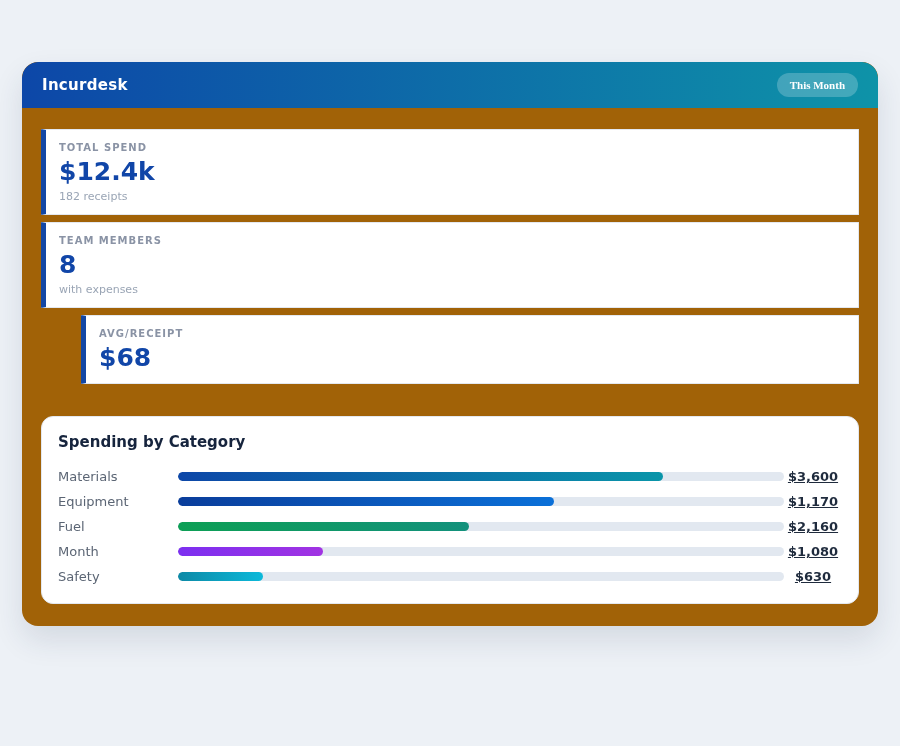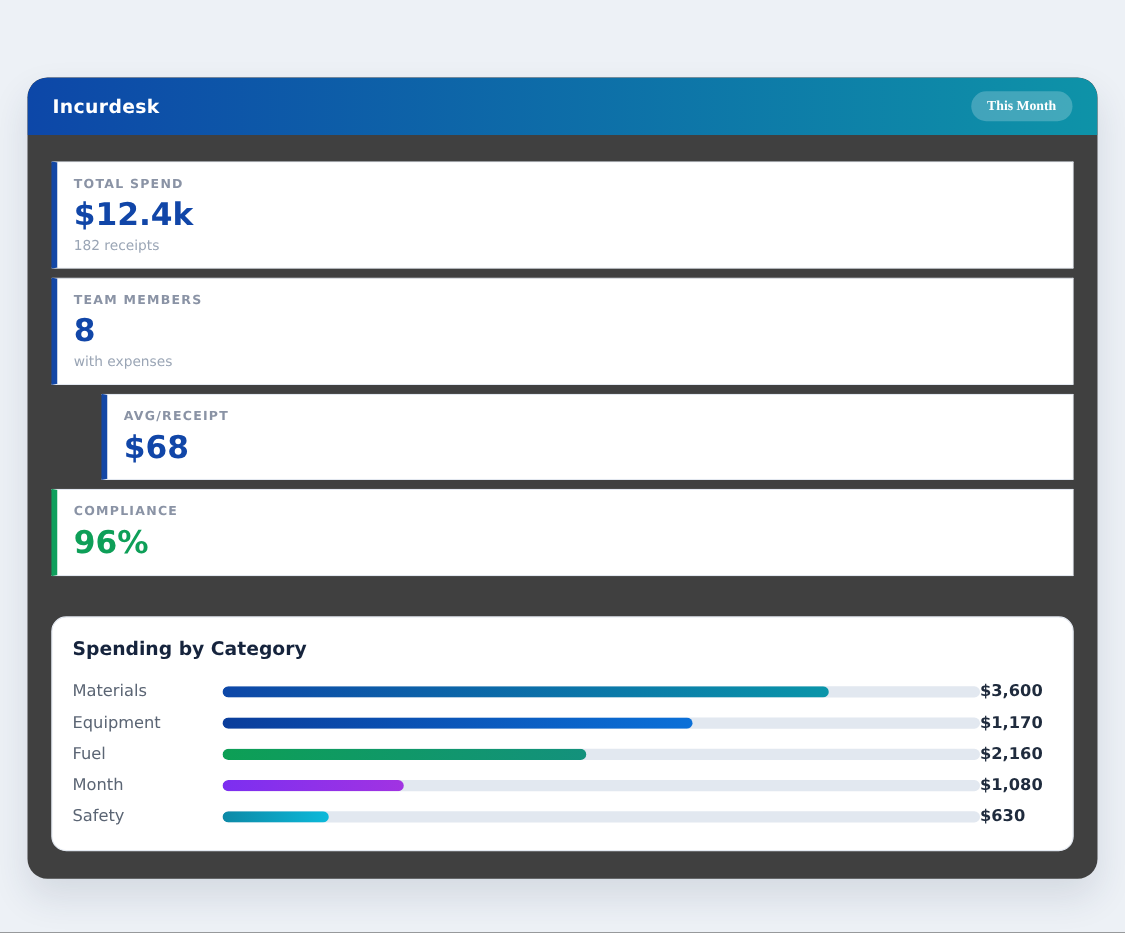--- a/index.html
+++ b/index.html
@@ -4,21 +4,21 @@
 <style>
   * { margin: 0; padding: 0; box-sizing: border-box; }
   html, body { width: 900px; height: 746px; overflow: hidden; }
   body {
     background: #edf1f6;
     font-family: "DejaVu Sans", "Liberation Sans", sans-serif;
   }
   .app-panel {
     width: 856px;
     margin: 62px 22px 0 22px;
-    background: #404040;
+    background: #a16207;
     border-radius: 16px;
     box-shadow: 0 14px 30px rgba(35, 50, 85, 0.12);
     overflow: hidden;
   }
   .app-header {
     height: 46px;
     background: linear-gradient(90deg, #0d47a8, #0e93a8);
     display: flex;
     align-items: center;
     justify-content: space-between;
@@ -102,24 +102,25 @@
     overflow: hidden;
   }
   .bar-fill {
     height: 100%;
     border-radius: 5px;
     background: #1347a5;
   }
   .value-label {
     width: 58px;
     flex: 0 0 58px;
-    text-align: left;
+    text-align: center;
     font-size: 13px;
     font-weight: bold;
     color: #1f2b3d;
+    text-decoration: underline;
   }
 </style>
 </head>
 <body>
 
 <div class="app-panel">
 
   <div class="app-header">
     <div class="app-title">Incurdesk</div>
     <button class="period-badge">This Month</button>
@@ -137,24 +138,20 @@
       <div class="stat-label">TEAM MEMBERS</div>
       <div class="stat-value" style="color: rgb(17, 70, 168);">8</div>
       <div class="stat-sub">with expenses</div>
     </div>
 
     <div class="stat-card" style="border-left-color: rgb(19, 71, 165); margin-left: 40px;">
       <div class="stat-label">AVG/RECEIPT</div>
       <div class="stat-value" style="color: rgb(17, 70, 168);">$68</div>
     </div>
 
-    <div class="stat-card" style="border-left-color: rgb(15, 159, 92);">
-      <div class="stat-label">COMPLIANCE</div>
-      <div class="stat-value" style="color: rgb(14, 159, 88);">96%</div>
-    </div>
 
     <div class="chart-card">
       <div class="chart-title">Spending by Category</div>
 
       <div class="chart-row">
         <div class="category-label">Materials</div>
         <div class="bar-track">
           <div class="bar-fill" style="width: 80%; background: linear-gradient(90deg, rgb(13, 71, 168), rgb(10, 149, 169));"></div>
         </div>
         <div class="value-label">$3,600</div>

